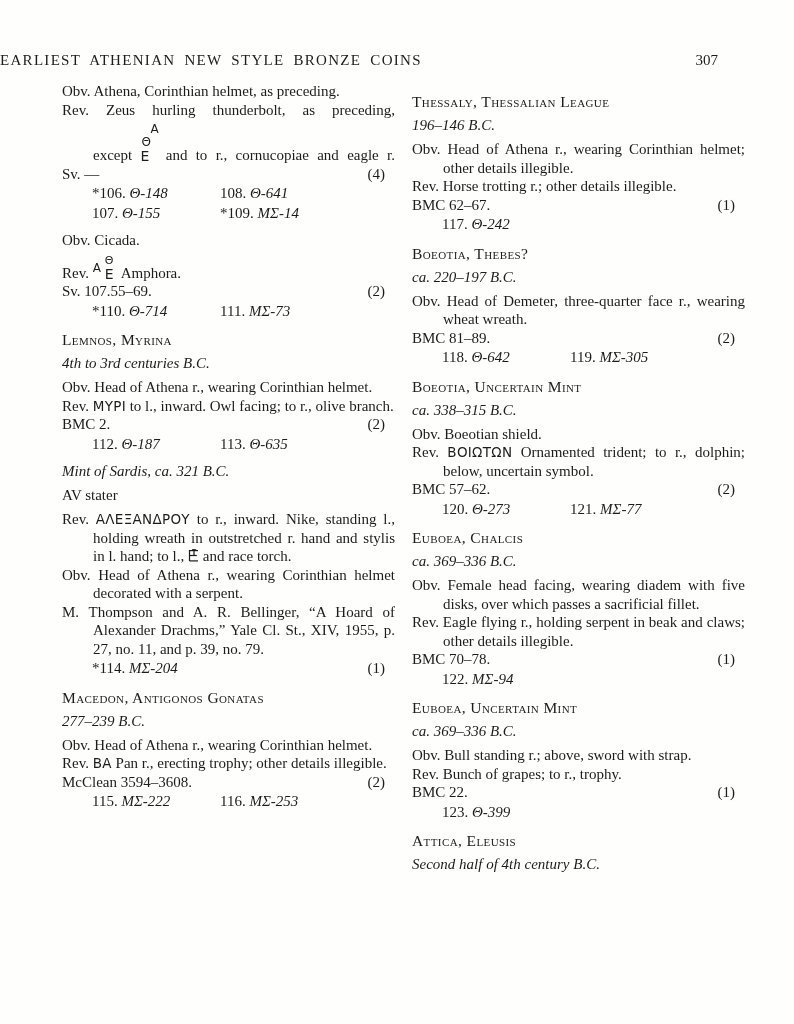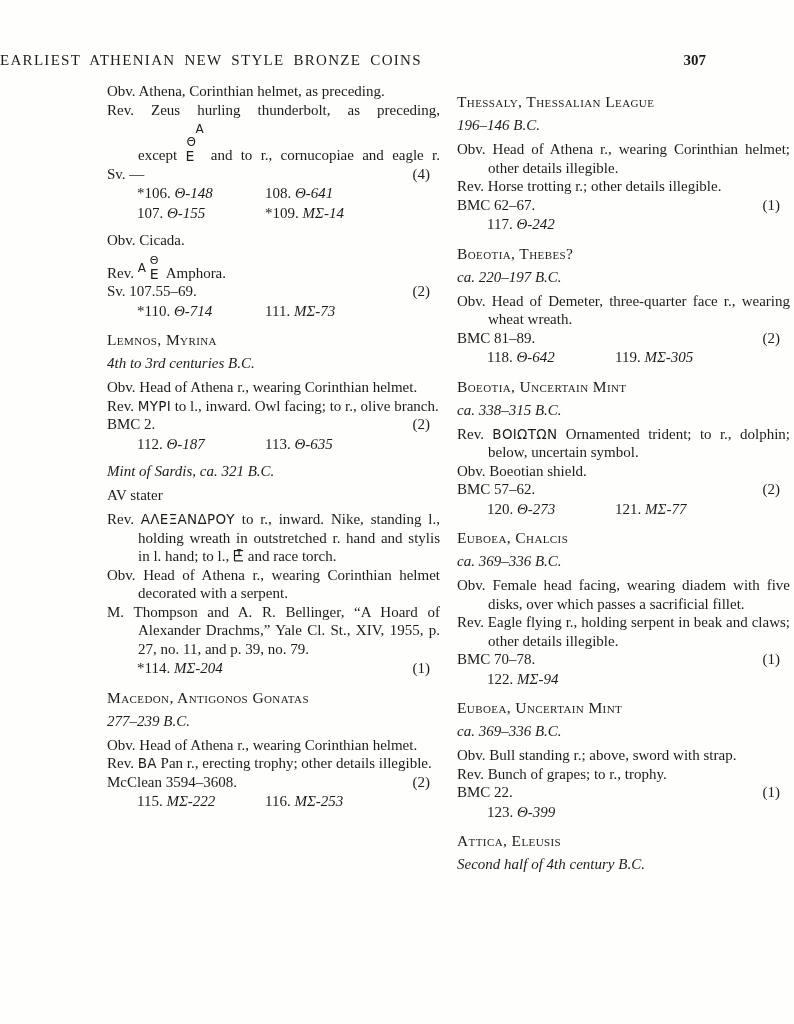--- a/index.html
+++ b/index.html
@@ -14,24 +14,24 @@
     font-size:15px;
     overflow:hidden;
   }
   .header{position:absolute;top:52px;left:0;width:100%;height:22px;}
   .header-title{
     text-align:left;
     font-size:15px;
     letter-spacing:1.3px;
     word-spacing:4px;
   }
-  .page-num{position:absolute;right:88px;top:0;font-size:15px;font-weight:bold;}
+  .page-num{position:absolute;right:76px;top:0;font-size:15px;}
   .cols{
     position:absolute;top:82px;left:62px;
-    display:flex;gap:17px;margin-left:45px;
+    display:flex;gap:17px;
   }
   .col{width:333px;display:flow-root;}
   .entry{margin:0 0 9px 0;}
   .heading{
     font-variant:small-caps;
     font-size:15.5px;
     letter-spacing:0.4px;
     line-height:19px;
     margin:10px 0 5px 0;
   }
@@ -184,22 +184,22 @@
             <span class="count">(2)</span>
           </div>
           <div class="cat-row">
             <span class="cat-cell"><span class="cat-no">118.</span> <span class="cat-code">Θ-642</span></span>
             <span class="cat-cell"><span class="cat-no">119.</span> <span class="cat-code">MΣ-305</span></span>
           </div>
         </div>
         <div class="entry">
           <div class="heading">Boeotia, Uncertain Mint</div>
           <div class="date">ca. 338–315 B.C.</div>
+          <div class="para"><span>Obv. Boeotian shield.</span></div>
           <div class="para"><span>Rev. </span><span class="greek">ΒΟΙΩΤΩΝ</span><span> Ornamented trident; to r., dolphin; below, uncertain symbol.</span></div>
-          <div class="para"><span>Obv. Boeotian shield.</span></div>
           <div class="ref">
             <span class="ref-text"><span class="ital">BMC</span><span> 57–62.</span></span>
             <span class="count">(2)</span>
           </div>
           <div class="cat-row">
             <span class="cat-cell"><span class="cat-no">120.</span> <span class="cat-code">Θ-273</span></span>
             <span class="cat-cell"><span class="cat-no">121.</span> <span class="cat-code">MΣ-77</span></span>
           </div>
         </div>
         <div class="entry">

